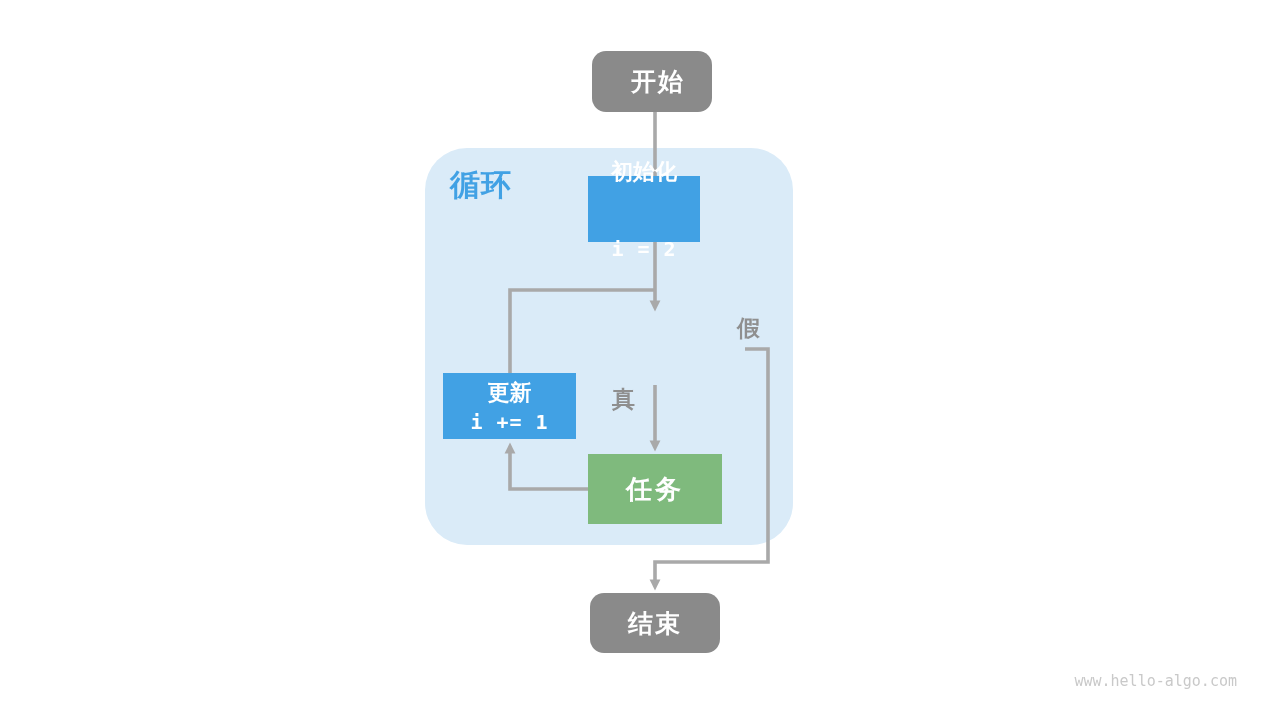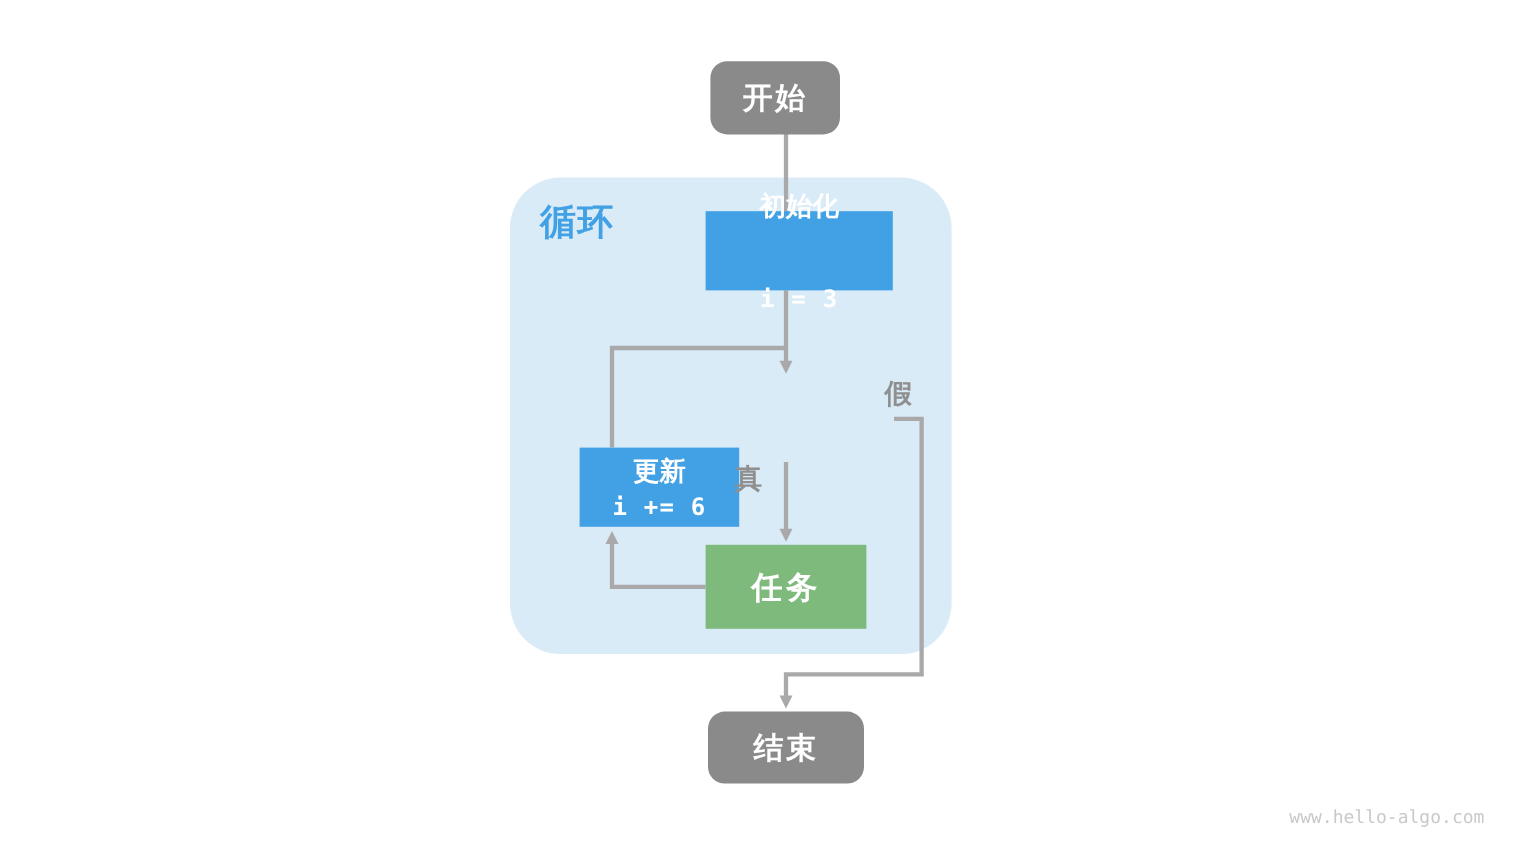--- a/index.html
+++ b/index.html
@@ -122,33 +122,33 @@
 
     <path class="edge" marker-end="url(#arrow)" d="M655 242 L655 306"></path>
 
     <path class="edge" marker-end="url(#arrow)" d="M655 385 L655 446"></path>
 
     <path class="edge" marker-end="url(#arrow)" d="M588 489 L510 489 L510 448"></path>
 
     <path class="edge" marker-end="url(#arrow)" d="M745 349 L768 349 L768 562 L655 562 L655 585"></path>
   </svg>
 
-  <div class="node node-terminal" style="left:592px; top:51px; width:108px; height:61px;">
+  <div class="node node-terminal" style="left:592px; top:51px; width:108px; height:61px;padding-left:12px;">
     <span>开始</span>
   </div>
 
-  <div class="node node-process" style="left:588px; top:176px; width:156px; height:66px;gap:48px;">
+  <div class="node node-process" style="left:588px; top:176px; width:112px; height:66px;gap:48px;">
     <span>初始化</span>
-    <span class="code-text">i = 3</span>
+    <span class="code-text">i = 2</span>
   </div>
 
 
-  <div class="node node-process" style="left:443px; top:373px; width:133px; height:66px;margin-left:40px;">
+  <div class="node node-process" style="left:443px; top:373px; width:133px; height:66px;">
     <span>更新</span>
-    <span class="code-text">i += 6</span>
+    <span class="code-text">i += 1</span>
   </div>
 
   <div class="node node-task" style="left:588px; top:454px; width:134px; height:70px;">
     <span>任务</span>
   </div>
 
   <div class="node node-terminal" style="left:590px; top:593px; width:130px; height:60px;">
     <span>结束</span>
   </div>
 

